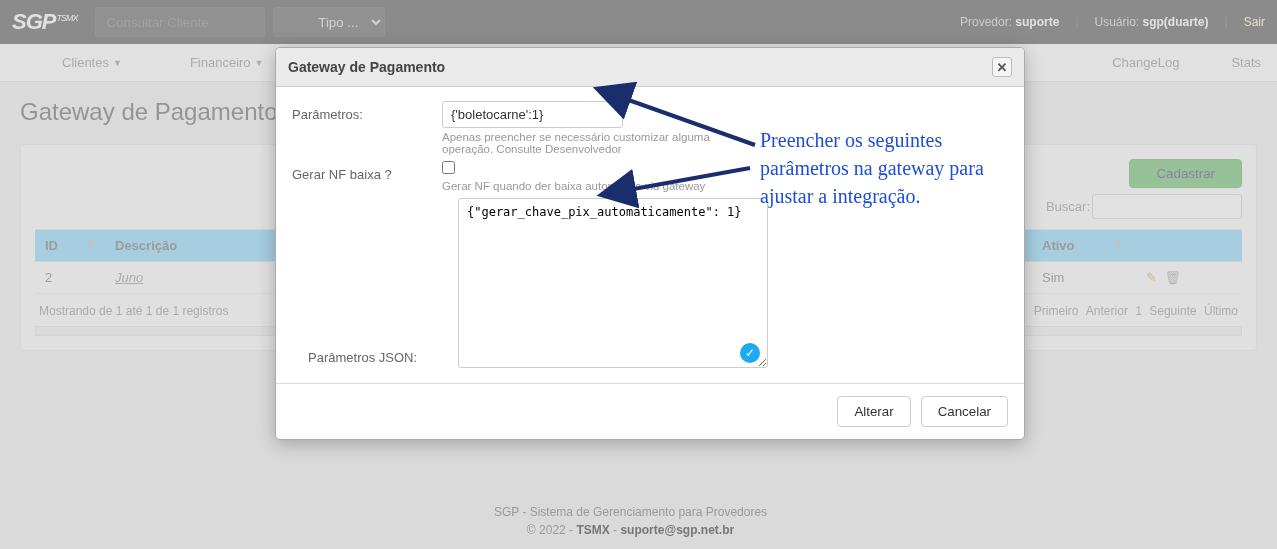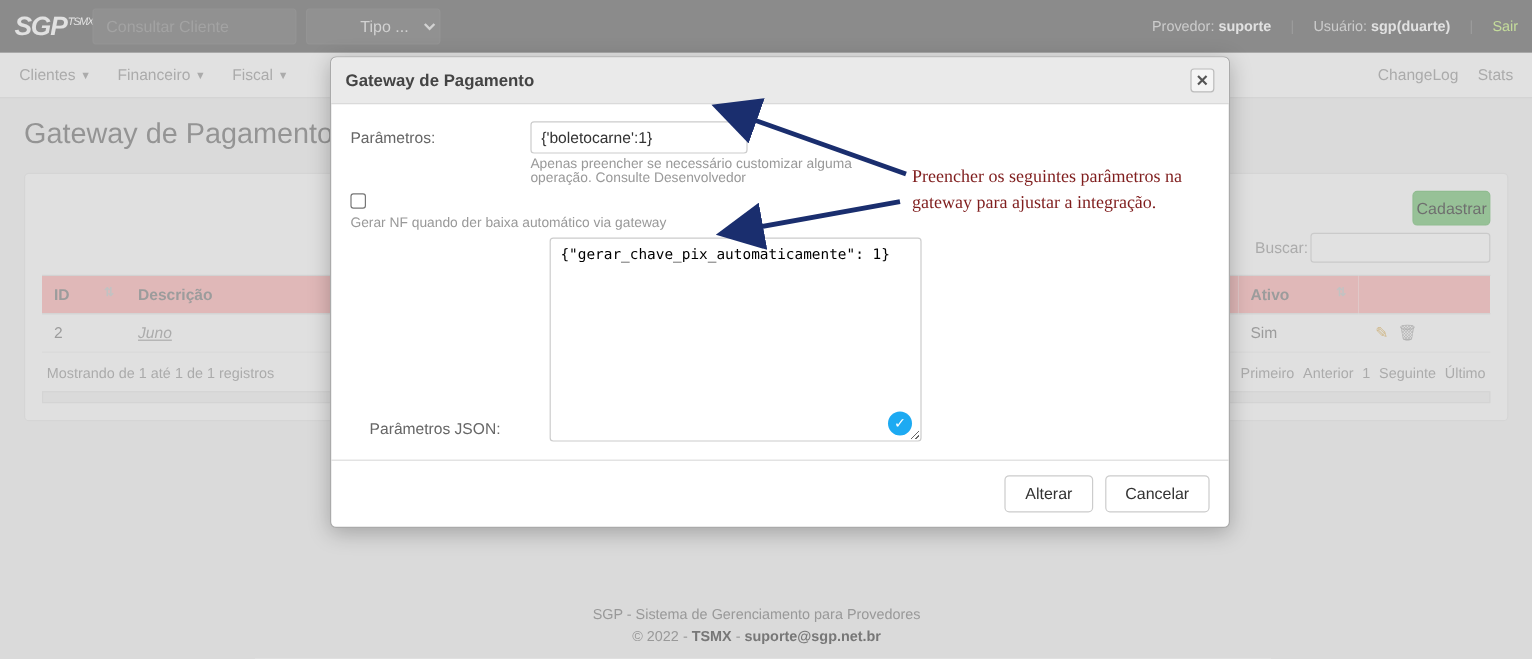--- a/index.html
+++ b/index.html
@@ -1,45 +1,45 @@
 <!DOCTYPE html>
 <html><head>
 <meta charset="utf-8">
 <style>
 * { box-sizing: border-box; margin: 0; padding: 0; }
 body { font-family: -apple-system, BlinkMacSystemFont, "Segoe UI", Arial, sans-serif; font-size: 13px; background: #f0f0f0; width: 1277px; height: 549px; overflow: hidden; position: relative; }
 
 .topbar { background: #424242; height: 44px; display: flex; align-items: center; padding: 0 12px; color: #cfcfcf; }
-.logo { font-size: 22px; font-weight: 700; font-style: italic; color: #fff; letter-spacing: -1px; }
+.logo { font-size: 22px; font-weight: 700; font-style: italic; color: #fff; letter-spacing: -1px; margin-right: 18px; }
 .logo sup { font-size: 9px; font-weight: 400; margin-left: 1px; }
 .top-input { background: #4e4e4e; border: 1px solid #555; color: #ddd; padding: 6px 10px; border-radius: 3px; height: 30px; margin-right: 8px; }
 .top-input.search { width: 170px; }
 .top-input.select { width: 112px; text-align: right; }
 .top-right { margin-left: auto; display: flex; align-items: center; gap: 16px; font-size: 12px; }
-.top-right a { color: #bef264; text-decoration: none; }
+.top-right a { color: #fef9c3; text-decoration: none; }
 .top-right strong { color: #fff; }
 .sep { color: #666; }
 
 .navbar { background: #fff; border-bottom: 1px solid #ddd; height: 38px; display: flex; align-items: center; padding: 0 16px; }
-.nav-item { color: #888; margin-right: 22px; font-size: 13px; cursor: pointer; display: flex; align-items: center; gap: 4px; }
+.nav-item { color: #888; margin-right: 22px; font-size: 13px; cursor: pointer; display: flex; align-items: center; gap: 4px; margin-left: 46px; }
 .nav-right { margin-left: auto; display: flex; gap: 16px; }
-.nav-right a { color: #888; text-decoration: none; }
+.nav-right a { color: #888; text-decoration: none; margin-left: 36px; }
 .caret { font-size: 9px; }
 
 .page { padding: 16px 20px; }
 .page h1 { font-size: 24px; font-weight: 400; color: #555; margin-bottom: 18px; }
 
 .panel { background: #fdfdfd; border: 1px solid #e4e4e4; border-radius: 4px; padding: 14px; }
 .panel-top { display: flex; justify-content: flex-end; align-items: center; gap: 10px; margin-bottom: 10px; }
-.btn-green { background: #5cb85c; color: #000000; border: 1px solid #4cae4c; padding: 6px 2px; border-radius: 4px; cursor: pointer; }
+.btn-green { background: #5cb85c; color: #4c1d95; border: 1px solid #4cae4c; padding: 6px 26px; border-radius: 4px; cursor: pointer; }
 .search-wrap { display: flex; align-items: center; gap: 2px; color: #888; }
 .search-wrap input { border: 1px solid #ccc; padding: 4px 6px; border-radius: 3px; width: 150px; }
 
 table { width: 100%; border-collapse: collapse; font-size: 13px; }
-th { background: #fca5a5; color: #666; text-align: left; padding: 8px 10px; border-top: 1px solid #ddd; border-bottom: 1px solid #ddd; position: relative; }
+th { background: #7dd3fc; color: #666; text-align: left; padding: 8px 10px; border-top: 1px solid #ddd; border-bottom: 1px solid #ddd; position: relative; }
 td { padding: 8px 10px; border-bottom: 1px solid #eee; color: #666; }
 td a { color: #888; text-decoration: underline; font-style: italic; }
 .sortcol::after { content: "⇅"; float: right; font-size: 10px; color: #bbb; }
 .row-actions span { margin-left: 4px; cursor: pointer; }
 
 .table-footer { display: flex; justify-content: space-between; padding: 10px 4px 2px; color: #888; font-size: 12px; }
 .pager span { margin-left: 4px; }
 .scroll-track { height: 10px; background: #f0f0f0; border: 1px solid #e2e2e2; margin-top: 6px; }
 
 .overlay { position: absolute; inset: 0; background: rgba(200,200,200,0.55); }
@@ -51,21 +51,21 @@
 .modal-body { padding: 14px 16px 6px 16px; max-height: 310px; overflow-y: auto; position: relative; }
 .form-row { display: flex; margin-bottom: 6px; }
 .form-label { width: 150px; color: #666; padding-top: 6px; font-size: 13px; }
 .form-field { width: 310px; }
 .form-field input[type="text"] { width: 181px; padding: 5px 8px; border: 1px solid #ccc; border-radius: 3px; font-size: 13px; color: #333; }
 .form-field textarea { width: 100%; height: 170px; padding: 6px 8px; border: 1px solid #ccc; border-radius: 3px; font-size: 12px; font-family: monospace; resize: both; }
 .help { font-size: 11.5px; color: #999; margin-top: 3px; }
 .modal-footer { border-top: 1px solid #ddd; padding: 12px 16px; display: flex; justify-content: flex-end; gap: 10px; }
 .btn { background: #fff; border: 1px solid #ccc; padding: 7px 16px; border-radius: 4px; cursor: pointer; color: #333; }
 
-.annotation { position: absolute; left: 760px; top: 138px; width: 260px; color: #7f1d1d; font-size: 15px; line-height: 1.4; font-family: Georgia, serif; pointer-events: none; }
+.annotation { position: absolute; left: 760px; top: 126px; width: 260px; color: #1d4ed8; font-size: 20px; line-height: 1.4; font-family: Georgia, serif; pointer-events: none; }
 .arrow { position: absolute; pointer-events: none; }
 .arrow svg { overflow: visible; }
 
 .grammarly-badge { position: absolute; right: 8px; bottom: 8px; width: 20px; height: 20px; background: #1daaf2; border-radius: 50%; display: flex; align-items: center; justify-content: center; color: #fff; font-size: 12px; }
 
 .footer { position: absolute; bottom: 10px; left: 0; right: 16px; text-align: center; color: #999; font-size: 12px; line-height: 1.5; }
 .footer b { color: #777; }
 </style>
 </head>
 <body>
@@ -160,20 +160,21 @@
   </div>
   <div class="modal-body">
     <div class="form-row">
       <div class="form-label">Parâmetros:</div>
       <div class="form-field">
         <input type="text" value="{'boletocarne':1}" style="">
         <div class="help">Apenas preencher se necessário customizar alguma operação. Consulte Desenvolvedor</div>
       </div>
     </div>
     <div class="form-row">
+      <div class="form-label">Gerar NF baixa ?</div>
       <div class="form-field">
         <input type="checkbox" style="">
         <div class="help">Gerar NF quando der baixa automático via gateway</div>
       </div>
     </div>
     <div class="form-row" style="align-items:flex-end;">
       <div class="form-label" style="align-self:flex-end; padding-bottom:6px;margin-left:16px;">Parâmetros JSON:</div>
       <div class="form-field" style="position:relative;">
         <textarea style="">{"gerar_chave_pix_automaticamente": 1}</textarea>
         <div class="grammarly-badge">✓</div>

